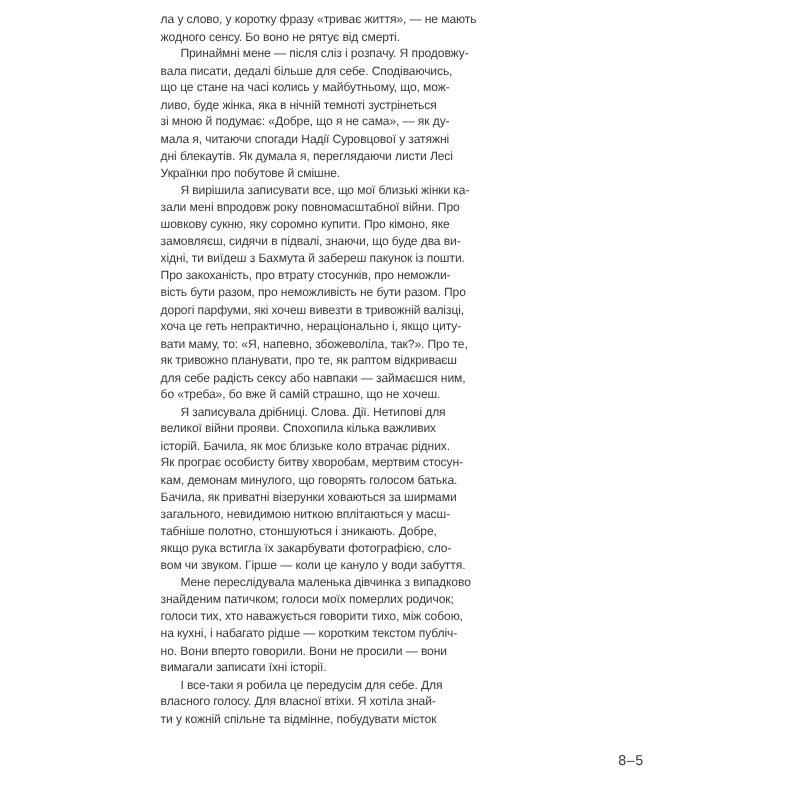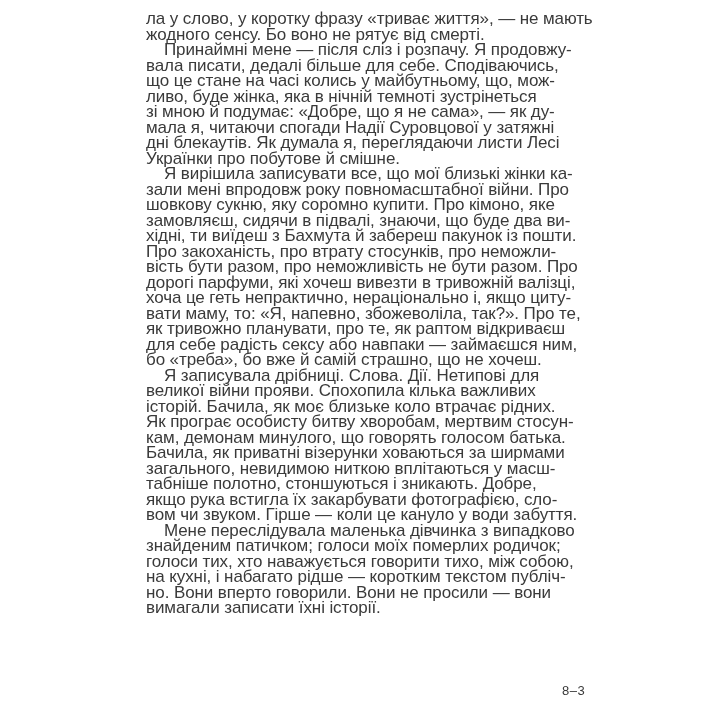--- a/index.html
+++ b/index.html
@@ -19,21 +19,21 @@
     position: absolute;
     inset: 0;
     background: #ffffff;
   }
   .text-block {
     position: absolute;
     left: 146px;
     top: 11px;
     width: 400px;
     color: #3a3a3a;
-    font-size: 17px;
+    font-size: 11px;
     line-height: 15.5px;
     letter-spacing: -0.1px;
     font-weight: 500;
   }
   .para {
     margin: 0;
     white-space: pre;      
   }
   .para.indent {
     text-indent: 18px;     
@@ -86,17 +86,20 @@
 загального, невидимою ниткою вплітаються у масш-
 табніше полотно, стоншуються і зникають. Добре,
 якщо рука встигла їх закарбувати фотографією, сло-
 вом чи звуком. Гірше — коли це кануло у води забуття.</p>
     <p class="para indent">Мене переслідувала маленька дівчинка з випадково
 знайденим патичком; голоси моїх померлих родичок;
 голоси тих, хто наважується говорити тихо, між собою,
 на кухні, і набагато рідше — коротким текстом публіч-
 но. Вони вперто говорили. Вони не просили — вони
 вимагали записати їхні історії.</p>
+    <p class="para indent">І все-таки я робила це передусім для себе. Для
+власного голосу. Для власної втіхи. Я хотіла знай-
+ти у кожній спільне та відмінне, побудувати місток</p>
   </div>
 
-  <div class="page-number">8–3</div>
+  <div class="page-number">8–5</div>
 
 </div>
 
 </body></html>

